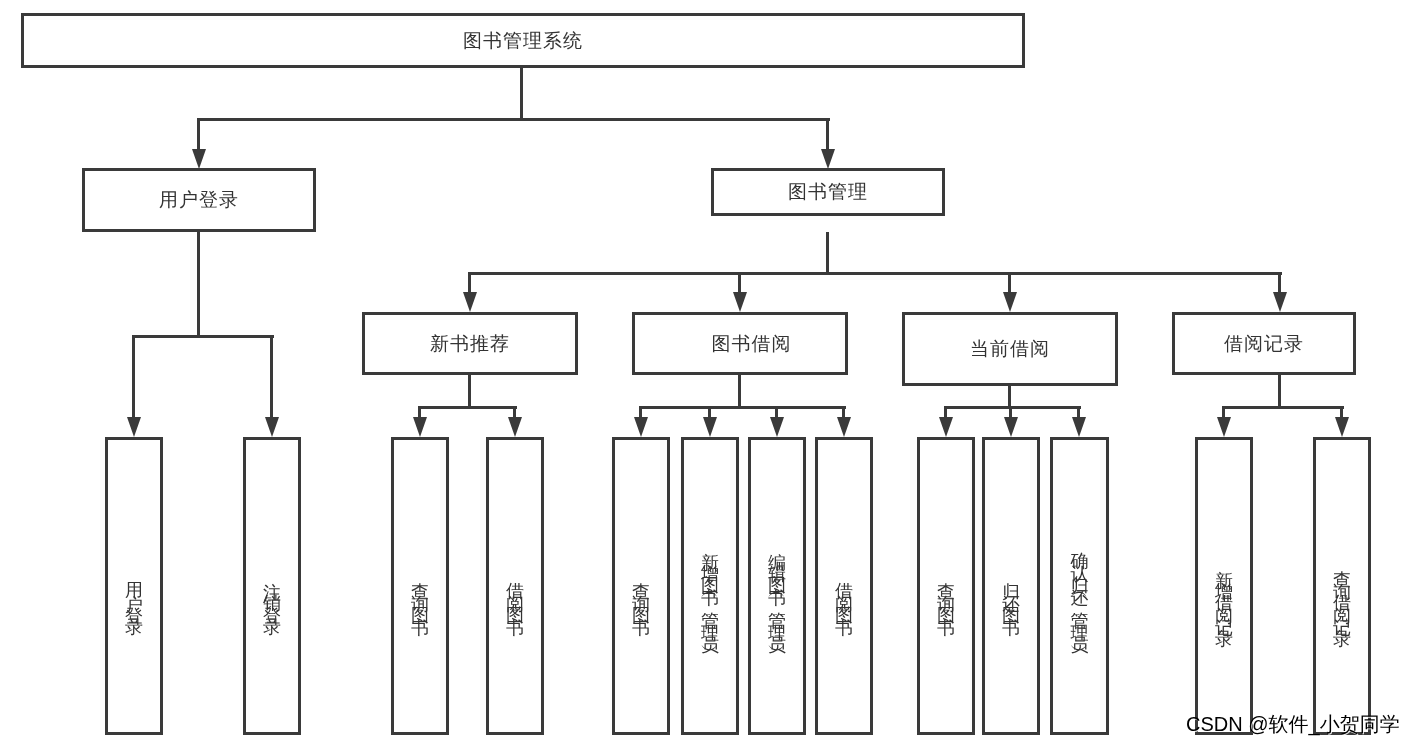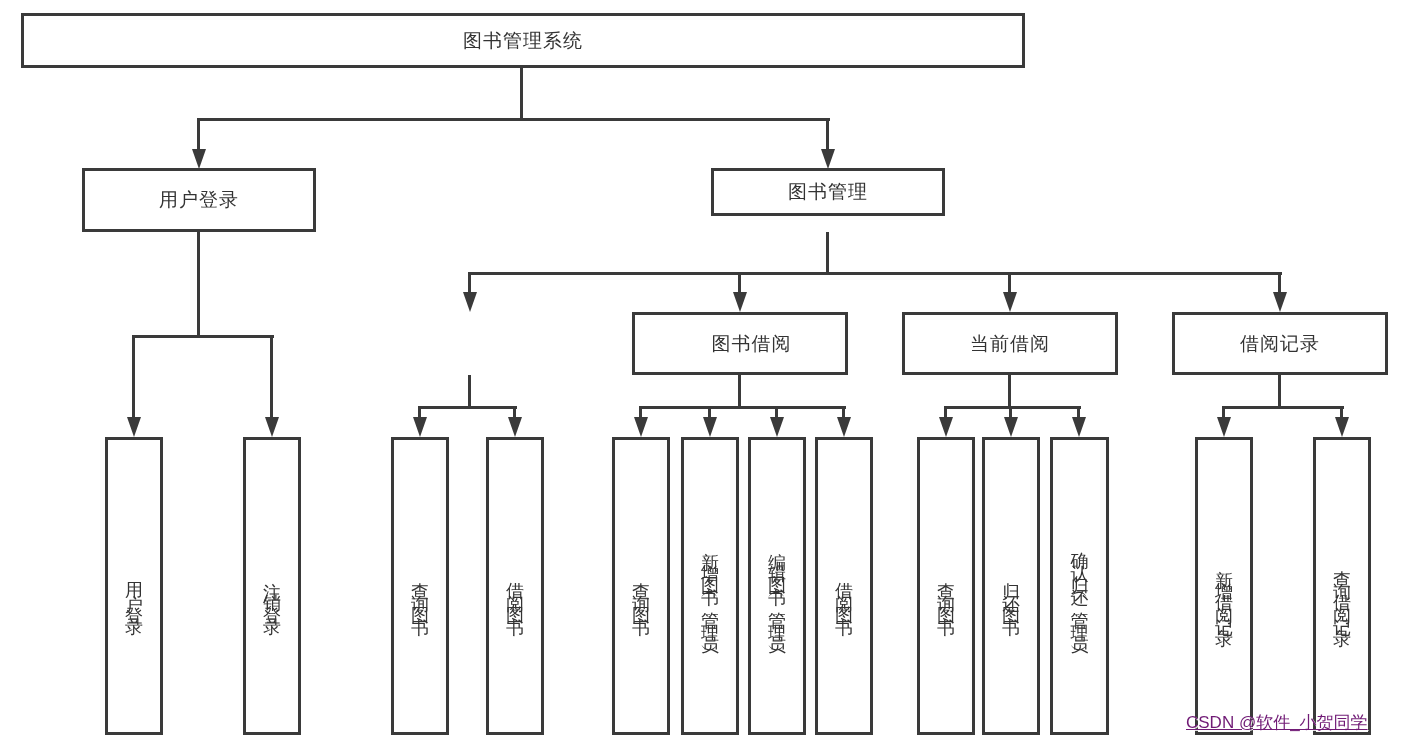--- a/index.html
+++ b/index.html
@@ -37,26 +37,25 @@
   .arrow{
     position:absolute;width:0;height:0;
     border-left:7px solid transparent;
     border-right:7px solid transparent;
     border-top:20px solid #3a3a3a;
     z-index:1;
   }
   .watermark{
     position:absolute;
     left:1186px;top:711px;
-    font-size:17px;
-    color:#701a75;
+    font-size:20px;
+    color:#000000;
     text-shadow:1px 1px 0 rgba(255,255,255,.85);
     z-index:5;
     white-space:nowrap;
-    text-decoration:underline;
   }
 </style>
 </head>
 <body>
 
 <div class="canvas">
 
   <div class="box" style="left:21px;top:13px;width:1004px;height:55px;">
     <span>图书管理系统</span>
   </div>
@@ -86,27 +85,30 @@
   <div class="hline" style="left:468px;top:272px;width:814px;"></div>
   <div class="vline" style="left:468px;top:272px;height:20px;"></div>
   <div class="arrow" style="left:463px;top:292px;"></div>
   <div class="vline" style="left:738px;top:272px;height:20px;"></div>
   <div class="arrow" style="left:733px;top:292px;"></div>
   <div class="vline" style="left:1008px;top:272px;height:20px;"></div>
   <div class="arrow" style="left:1003px;top:292px;"></div>
   <div class="vline" style="left:1278px;top:272px;height:20px;"></div>
   <div class="arrow" style="left:1273px;top:292px;"></div>
 
+  <div class="box" style="left:362px;top:312px;width:216px;height:63px;">
+    <span>新书推荐</span>
+  </div>
   <div class="box" style="left:632px;top:312px;width:216px;height:63px;padding-left:23px;">
     <span>图书借阅</span>
   </div>
-  <div class="box" style="left:902px;top:312px;width:216px;height:63px;">
+  <div class="box" style="left:902px;top:312px;width:216px;height:74px;">
     <span>当前借阅</span>
   </div>
-  <div class="box" style="left:1172px;top:312px;width:216px;height:63px;">
+  <div class="box" style="left:1172px;top:312px;width:184px;height:63px;">
     <span>借阅记录</span>
   </div>
 
   <div class="vline" style="left:468px;top:375px;height:31px;"></div>
   <div class="hline" style="left:418px;top:406px;width:99px;"></div>
   <div class="vline" style="left:418px;top:406px;height:11px;"></div>
   <div class="arrow" style="left:413px;top:417px;"></div>
   <div class="vline" style="left:513px;top:406px;height:11px;"></div>
   <div class="arrow" style="left:508px;top:417px;"></div>
 

